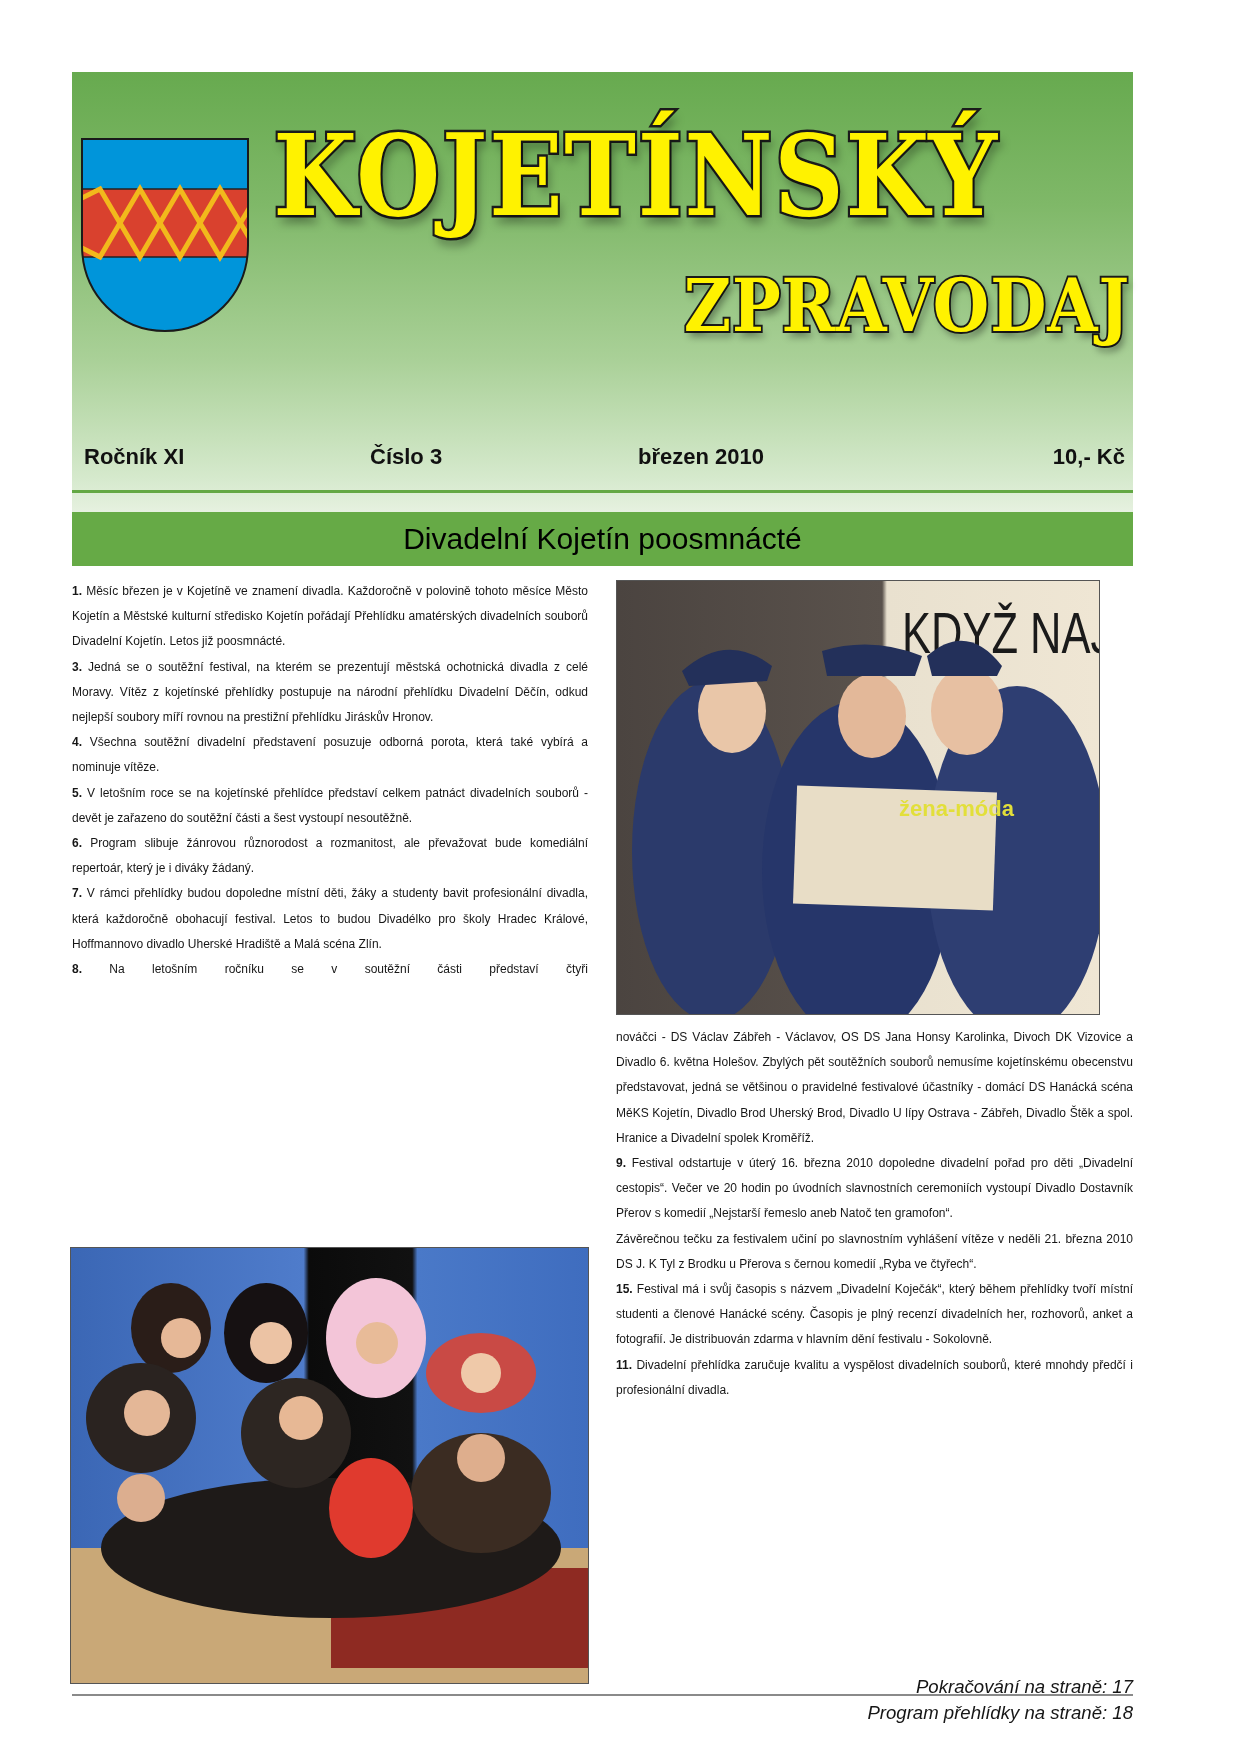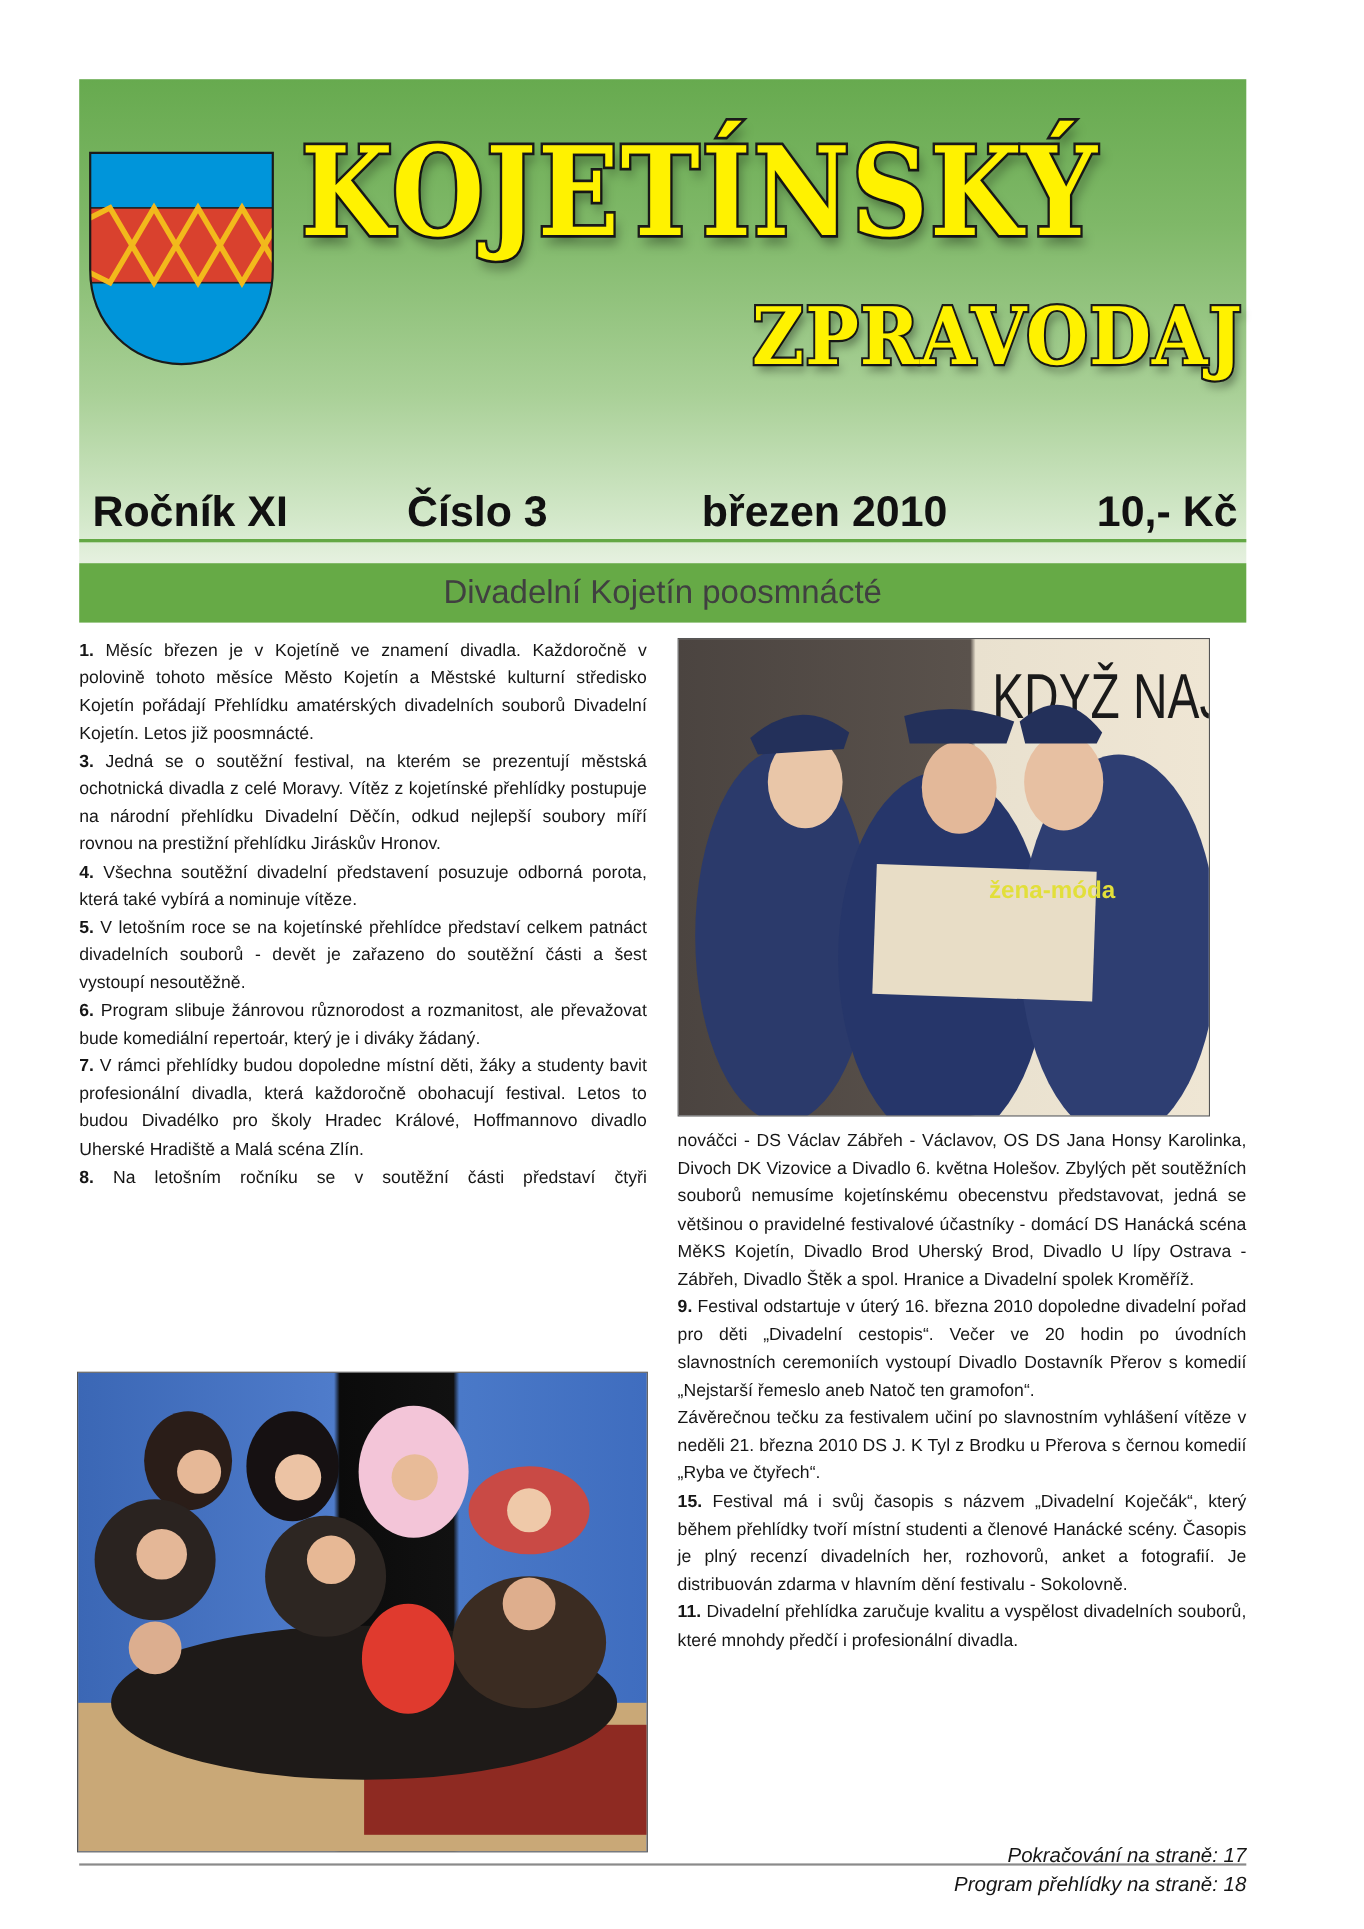--- a/index.html
+++ b/index.html
@@ -12,30 +12,30 @@
     font-family:"DejaVu Serif", serif; font-weight:bold; font-size:112px; letter-spacing:2px;
     color:#fff200; line-height:1;
     -webkit-text-stroke: 5px #1b1b1b; paint-order: stroke fill;
     text-shadow: 4px 8px 10px rgba(0,0,0,0.35); transform: scaleX(0.86); transform-origin: left top; }
   .title-sub { position:absolute; left:590px; top:270px; width:540px; text-align:right;
     font-family:"DejaVu Serif", serif; font-weight:bold; font-size:72px; letter-spacing:1px;
     color:#fff200; line-height:1;
     -webkit-text-stroke: 4px #1b1b1b; paint-order: stroke fill;
     text-shadow: 4px 6px 8px rgba(0,0,0,0.35); transform: scaleX(0.9); transform-origin: right top; }
   .info-row { position:absolute; left:72px; top:444px; width:1061px; height:44px; }
-  .info-row span { position:absolute; top:0; font-weight:bold; font-size:39px; color:#111; }
+  .info-row span { position:absolute; top:0; font-weight:bold; font-size:22px; color:#111; }
   .info-vol { left:12px; }
   .info-num { left:298px; }
   .info-date { left:566px;text-align:center; }
   .info-price { right:8px;text-align:right; }
   .info-rule { position:absolute; left:72px; top:490px; width:1061px; height:3px; background:#63a844; }
   .section-bar { position:absolute; left:72px; top:512px; width:1061px; height:54px; background:#66aa46;
     display:flex; align-items:center; justify-content:center; }
-  .section-bar span { color:#404040; font-size:30px; }
-  .col { position:absolute; font-size:16px; line-height:25.2px; text-align:justify; color:#161616; }
+  .section-bar span { color:#000000; font-size:30px; }
+  .col { position:absolute; font-size:12px; line-height:25.2px; text-align:justify; color:#161616; }
   .col p { margin:0; }
   .col b { font-weight:bold; }
   .col-left { left:72px; top:579px; width:516px; }
   .col-right { left:616px; top:1025px; width:517px; }
   .photo { position:absolute; overflow:hidden; border:1px solid #555; }
   .photo-police { left:616px; top:580px; width:482px; height:433px;
     background: linear-gradient(90deg, #4b4440 0%, #5a524c 55%, #e9e1cf 56%, #efe6d4 100%); }
   .photo-cast { left:70px; top:1247px; width:517px; height:435px;
     background: linear-gradient(90deg, #3b67b5 0%, #4f7ccb 45%, #0b0b0b 46%, #111 66%, #4a79c8 67%, #3f6dbf 100%); }
   .refs { position:absolute; right:107px; top:1674px; text-align:right; font-style:italic; font-size:18.6px; line-height:26px; color:#161616; }

